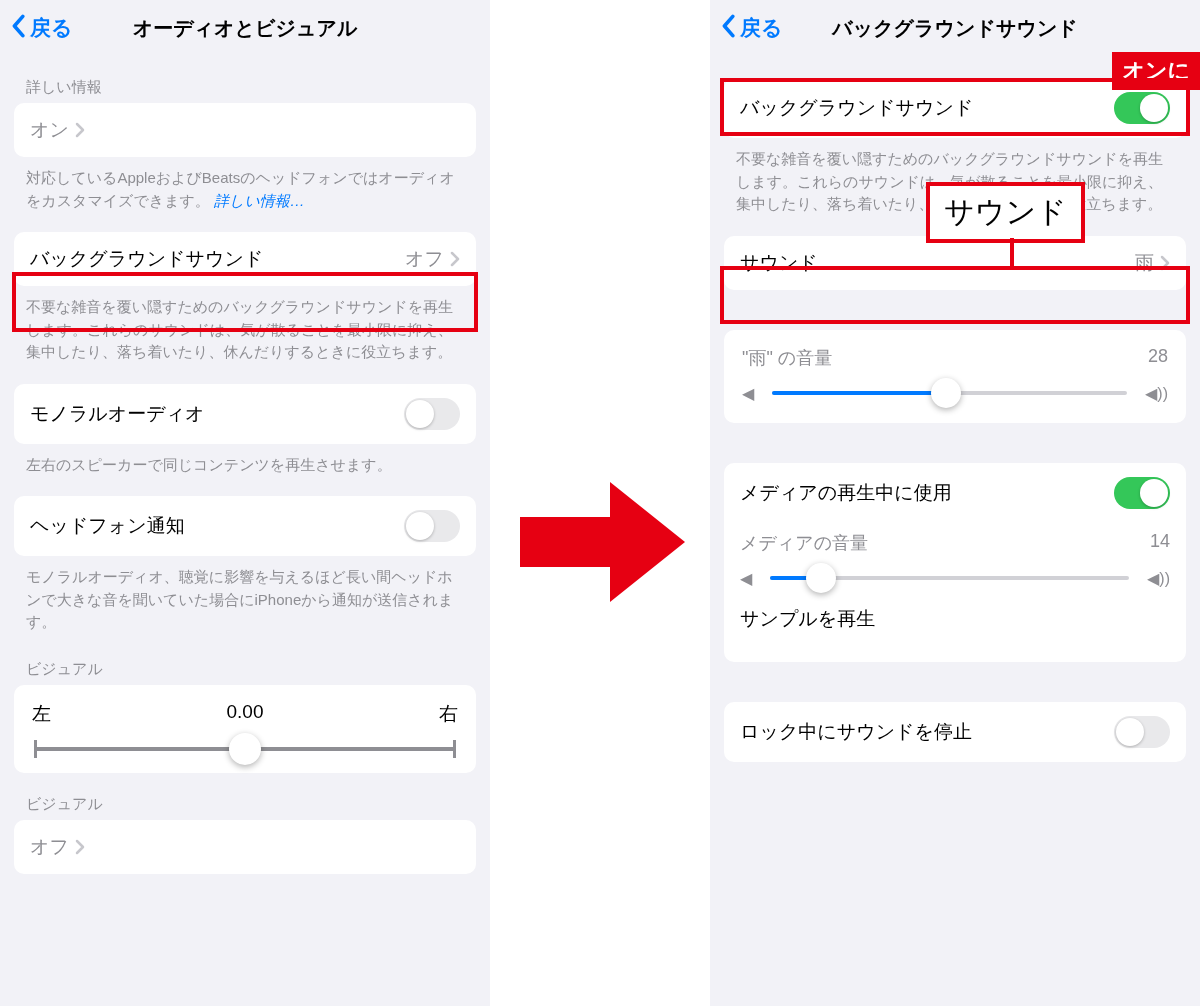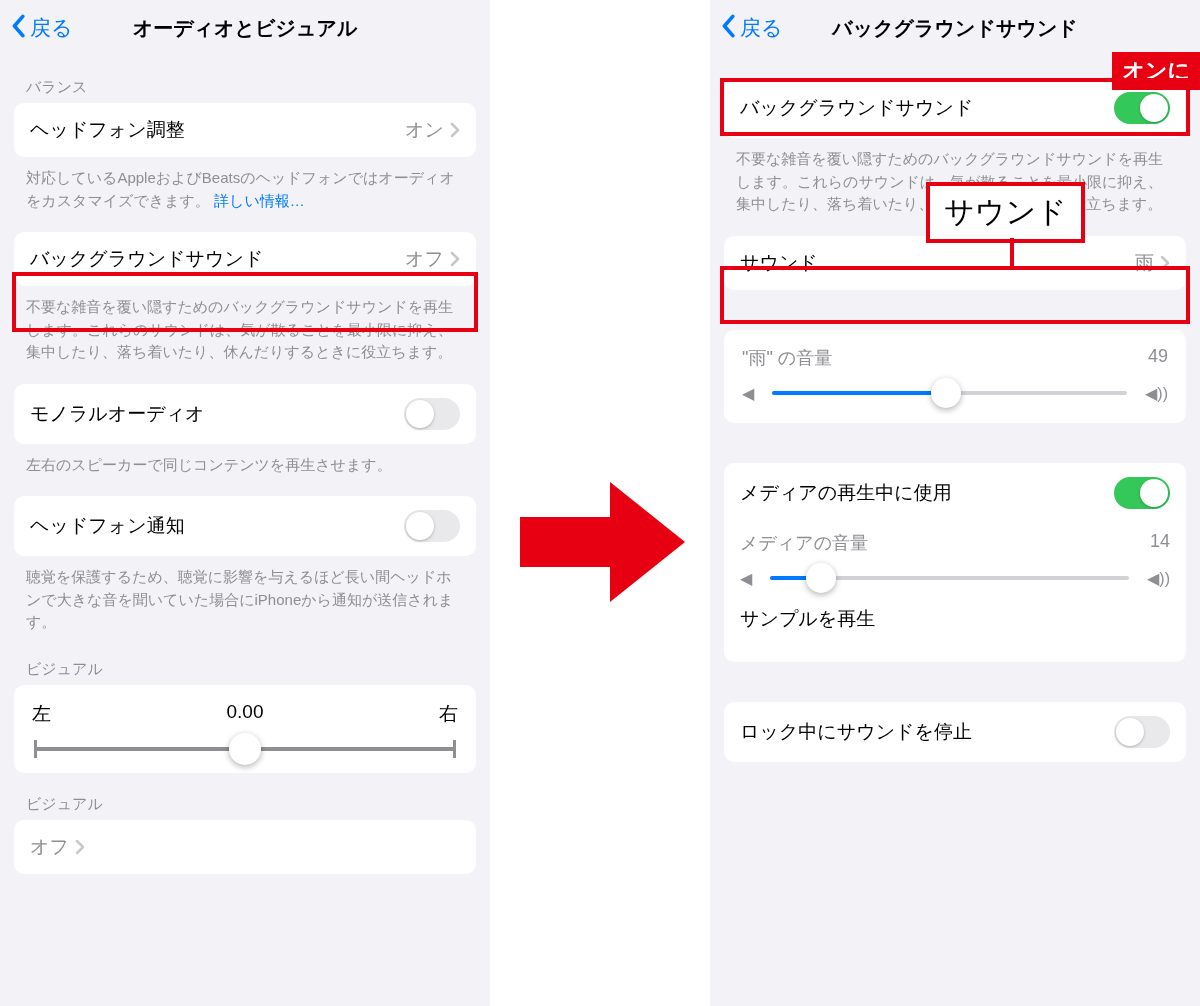--- a/index.html
+++ b/index.html
@@ -6,37 +6,37 @@
   body { width: 1200px; height: 1006px; background: #fff; position: relative; overflow: hidden; }
 
   .pane { position: absolute; top: 0; width: 490px; height: 1006px; background: #f2f2f7; overflow: hidden; }
   .pane.left  { left: 0; }
   .pane.right { right: 0; width: 490px; }
 
   .gap { position: absolute; top:0; left:490px; right:490px; height:1006px; background:#fff; }
 
   
   .nav { height: 56px; display:flex; align-items:center; justify-content:center; position:relative; padding:0 12px; background:#f2f2f7; }
-  .nav .back { position:absolute; left:10px; top:0; height:56px; display:flex; align-items:center; gap:4px; color:#007aff; font-size:21px; }
+  .nav .back { position:absolute; left:10px; top:0; height:56px; display:flex; align-items:center; gap:4px; color:#007aff; font-size:21px;font-weight:bold; }
   .nav .back svg { width:16px; height:24px; }
   .nav .title { font-size:20px; font-weight:600; }
 
   
   .section-header { font-size:15px; color:#8e8e93; padding:22px 26px 6px; }
 
   
   .cell { background:#fff; margin:0 14px; border-radius:10px; }
   .row { display:flex; align-items:center; padding:14px 16px; min-height:52px; position:relative; }
   .row .label { font-size:19px; flex:1; color:#000; }
   .row .value { font-size:19px; color:#8e8e93; margin-right:6px; }
   .row .chevron svg { width:10px; height:16px; }
   .row .chevron { color:#c7c7cc; display:flex; align-items:center; }
 
   .footer { font-size:15px; color:#8e8e93; line-height:1.5; padding:10px 26px 4px; }
-  .footer .link { color:#007aff; }
+  .footer .link { color:#007aff;font-style:italic; }
 
   
   .toggle { width:56px; height:32px; border-radius:16px; position:relative; }
   .toggle.off { background:#e9e9eb; }
   .toggle.on  { background:#34c759; }
   .toggle .knob { width:28px; height:28px; background:#fff; border-radius:50%; position:absolute; top:2px; box-shadow:0 1px 3px rgba(0,0,0,.25); }
   .toggle.off .knob { left:2px; }
   .toggle.on  .knob { right:2px; }
 
   
@@ -84,25 +84,24 @@
       <span>
         <svg viewBox="0 0 12 20" fill="none">
             <path d="M10 2 L3 10 L10 18" stroke="#007aff" stroke-width="3" stroke-linecap="round" stroke-linejoin="round"></path>
           </svg>
       </span>
       <span>戻る</span>
     </div>
     <div class="title">オーディオとビジュアル</div>
   </div>
 
-  <div class="section-header">バランス</div>
-
-  <div class="cell">
-    <div class="row">
-      <div class="label">ヘッドフォン調整</div>
+  <div class="section-header">詳しい情報</div>
+
+  <div class="cell">
+    <div class="row">
       <div class="value">オン</div>
       <div class="chevron">
           <svg viewBox="0 0 10 16">
             <path d="M2 2 L8 8 L2 14" stroke="#c7c7cc" stroke-width="2.5" fill="none" stroke-linecap="round" stroke-linejoin="round"></path>
           </svg>
         </div>
     </div>
   </div>
   <div class="footer">
     <span>対応しているAppleおよびBeatsのヘッドフォンではオーディオをカスタマイズできます。</span>
@@ -139,21 +138,21 @@
   <div class="spacer"></div>
 
   <div class="cell">
     <div class="row">
       <div class="label">ヘッドフォン通知</div>
       <div class="toggle off">
           <div class="knob"></div>
         </div>
     </div>
   </div>
-  <div class="footer">聴覚を保護するため、聴覚に影響を与えるほど長い間ヘッドホンで大きな音を聞いていた場合にiPhoneから通知が送信されます。</div>
+  <div class="footer">モノラルオーディオ、聴覚に影響を与えるほど長い間ヘッドホンで大きな音を聞いていた場合にiPhoneから通知が送信されます。</div>
 
   <div class="section-header">ビジュアル</div>
   <div class="balance">
     <div class="balance-head">
       <span>左</span>
       <span class="center">0.00</span>
       <span>右</span>
     </div>
     <div class="balance-track">
       <div class="end-l"></div>
@@ -214,21 +213,21 @@
           </svg>
         </div>
     </div>
   </div>
 
   <div style="height:40px;"></div>
 
   <div class="slider-block">
     <div class="slider-head">
       <span>"雨" の音量</span>
-      <span>49</span>
+      <span>28</span>
     </div>
     <div class="slider-row">
       <span class="spk">◀</span>
       <div class="track-wrap">
         <div class="slider-track">
           <div class="slider-fill" style="width:49%;"></div>
           <div class="slider-knob" style="left:49%;"></div>
         </div>
       </div>
       <span class="spk">◀))</span>

